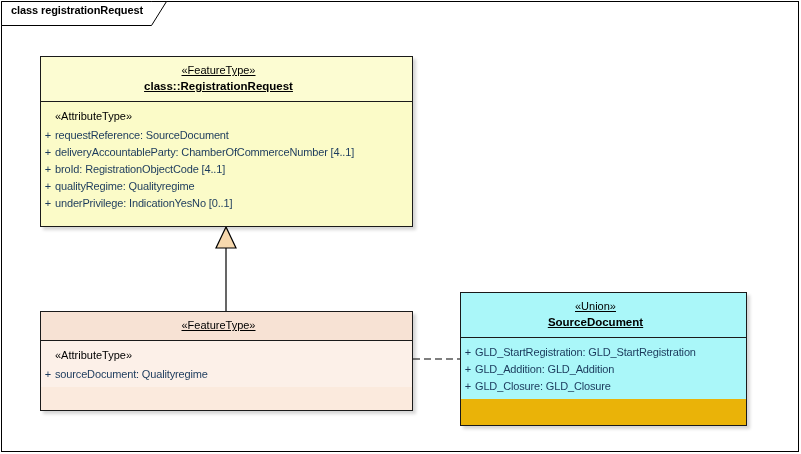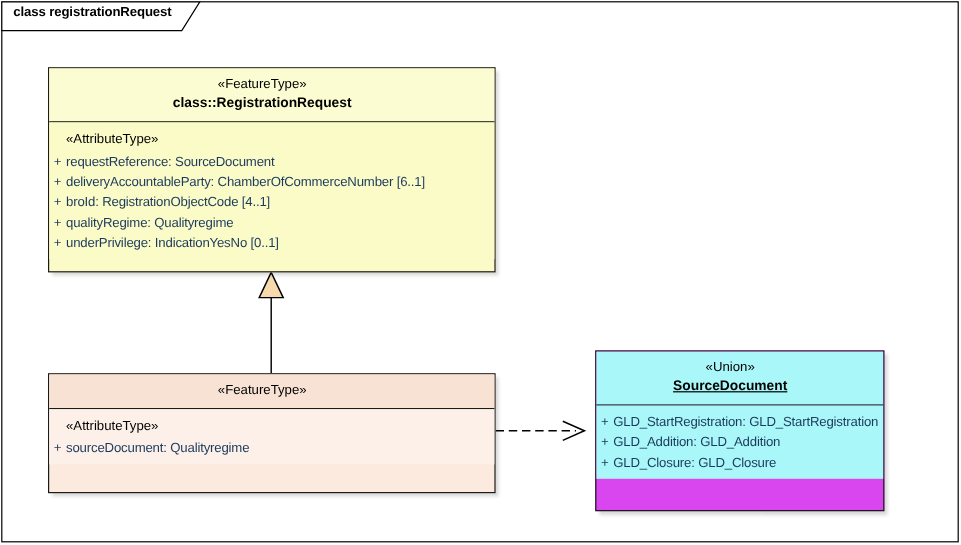--- a/index.html
+++ b/index.html
@@ -60,20 +60,21 @@
     position: absolute;
     box-sizing: border-box;
     border: 1px solid #1a1a1a;
     box-shadow: 3px 3px 3px rgba(0,0,0,0.16);
   }
   .uml-header {
     box-sizing: border-box;
     text-align: center;
     padding: 6px 20px 7px 4px;
     border-bottom: 1px solid #1a1a1a;
+    text-decoration: underline;
   }
   .stereotype {
     font-size: 11px;
     color: #000000;
     line-height: 15px;
     white-space: nowrap;
   }
   .class-name {
     font-size: 11.5px;
     font-weight: bold;
@@ -129,25 +130,25 @@
     left: 40px;
     top: 311px;
     width: 373px;
     height: 100px;
     background: #fbeadd;
   }
   #class-registrationrequest .uml-header { background: #f7e2d4; }
   #class-registrationrequest .uml-body { background: #fcf0e8; }
 
   #class-sourcedocument {
-    left: 496px;
+    left: 460px;
     top: 292px;
-    width: 241px;
+    width: 287px;
     height: 134px;
-    background: #d946ef;
+    background: #eab308;
   }
   #class-sourcedocument .uml-header { background: #aaf7f9; }
   #class-sourcedocument .uml-body { background: #aaf7f9; }
   #class-sourcedocument .attr-row,
   #class-sourcedocument .attr-vis { color: #1b3a5c; }
 
   
   .connector-layer {
     position: absolute;
     left: 0;
@@ -190,21 +191,21 @@
       <div class="class-name">class::RegistrationRequest</div>
     </div>
     <div class="uml-body">
       <div class="compartment-stereotype">«AttributeType»</div>
       <div class="attr-row">
         <span class="attr-vis">+</span>
         <span class="attr-text">requestReference: SourceDocument</span>
       </div>
       <div class="attr-row">
         <span class="attr-vis">+</span>
-        <span class="attr-text">deliveryAccountableParty: ChamberOfCommerceNumber [6..1]</span>
+        <span class="attr-text">deliveryAccountableParty: ChamberOfCommerceNumber [4..1]</span>
       </div>
       <div class="attr-row">
         <span class="attr-vis">+</span>
         <span class="attr-text">broId: RegistrationObjectCode [4..1]</span>
       </div>
       <div class="attr-row">
         <span class="attr-vis">+</span>
         <span class="attr-text">qualityRegime: Qualityregime</span>
       </div>
       <div class="attr-row">

